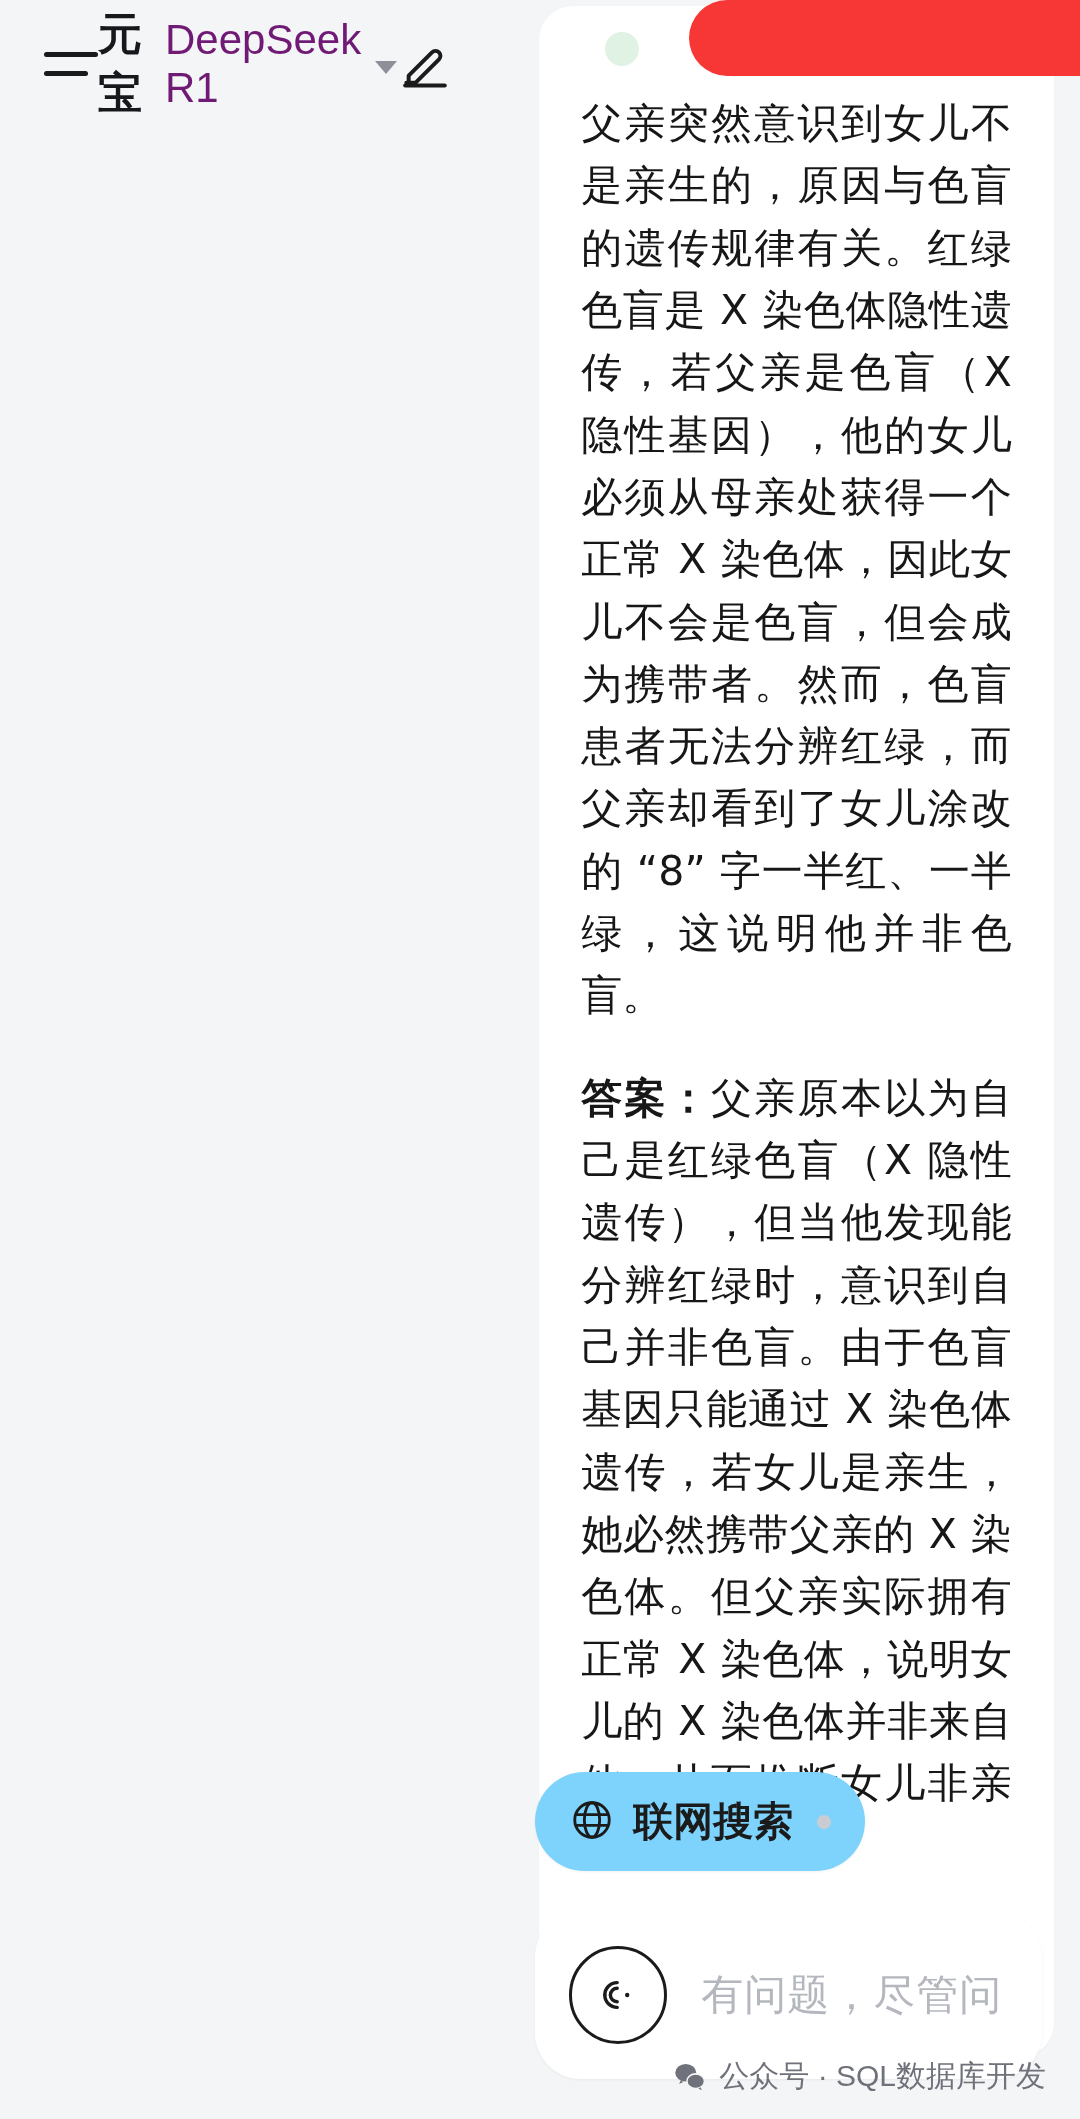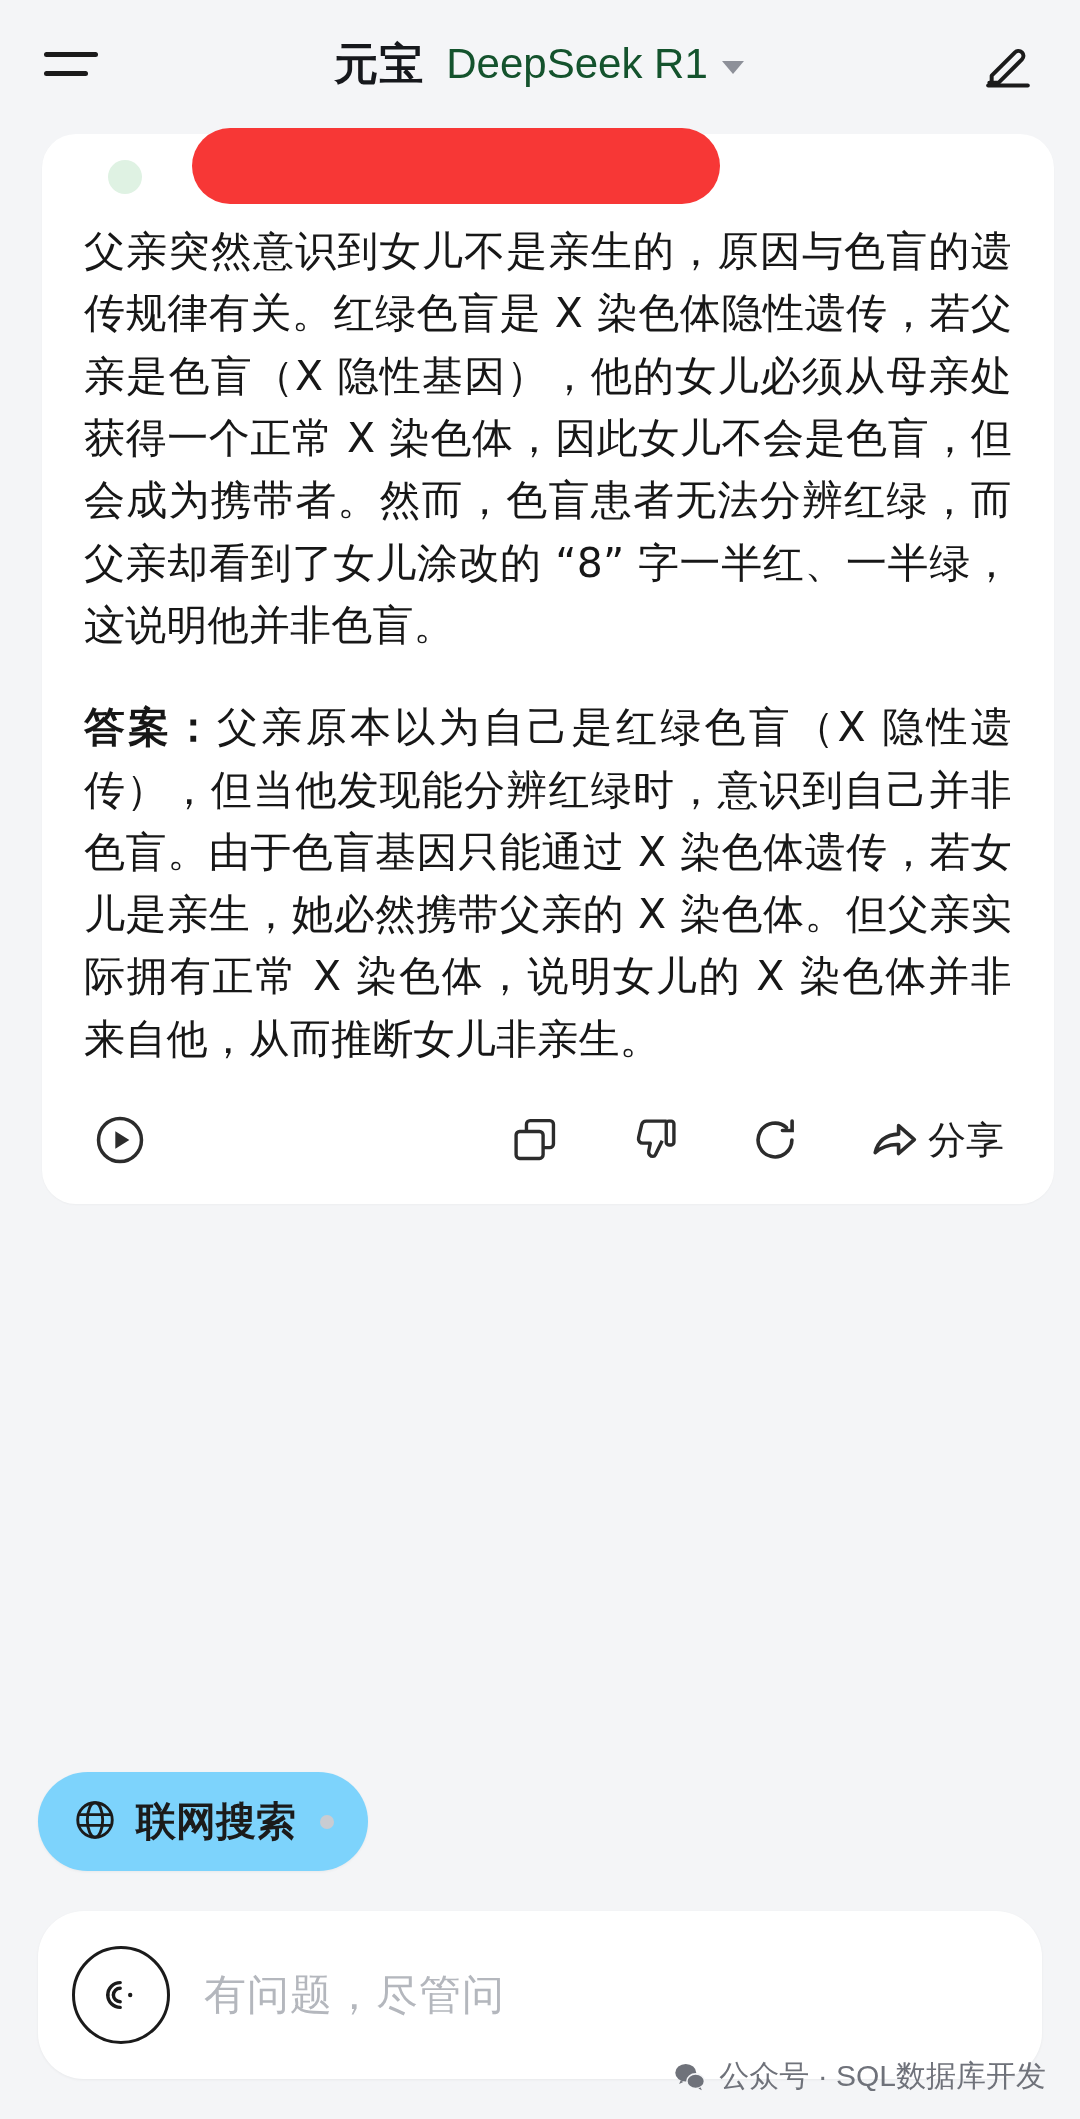--- a/index.html
+++ b/index.html
@@ -13,21 +13,21 @@
     position: relative;
     font-family: "Liberation Sans", "DejaVu Sans", sans-serif;
     overflow: hidden;
   }
 
   .phone {
     position: absolute;
     inset: 0;
     background: #f4f5f7;
     display: flex;
-    flex-direction: column;
+    flex-direction: row;
   }
 
   
   .topbar {
     height: 128px;
     flex: 0 0 128px;
     background: #f4f5f7;
     display: flex;
     align-items: center;
     padding: 0 44px;
@@ -59,21 +59,21 @@
     gap: 22px;
   }
   .app-title {
     font-size: 44px;
     font-weight: 700;
     color: #16181c;
     letter-spacing: 1px;
   }
   .model-name {
     font-size: 42px;
-    color: #14532d;
+    color: #701a75;
     font-weight: 400;
   }
   .caret {
     width: 0; height: 0;
     border-left: 11px solid transparent;
     border-right: 11px solid transparent;
     border-top: 13px solid #8d9099;
     margin-left: -8px;
     margin-top: 6px;
   }

